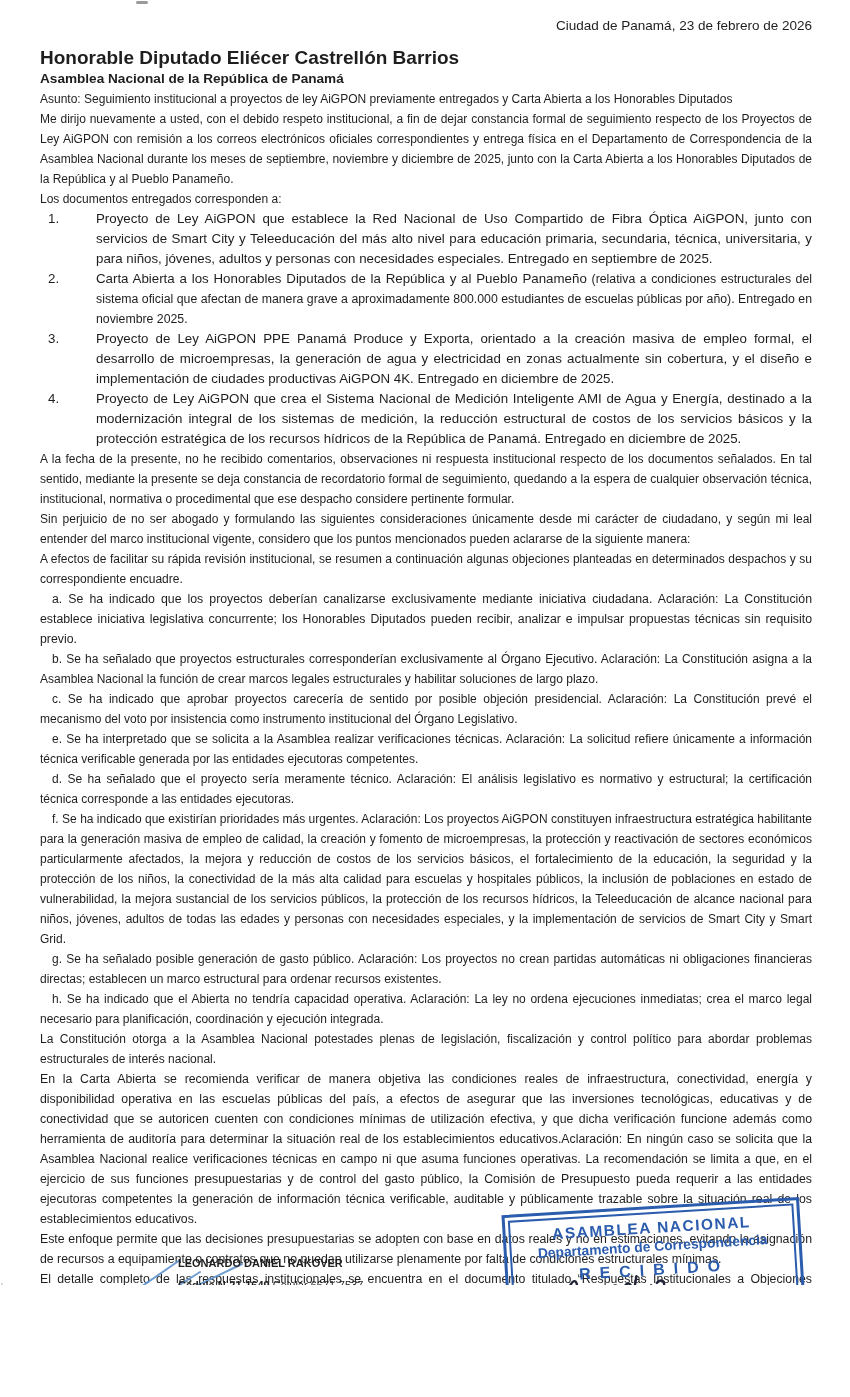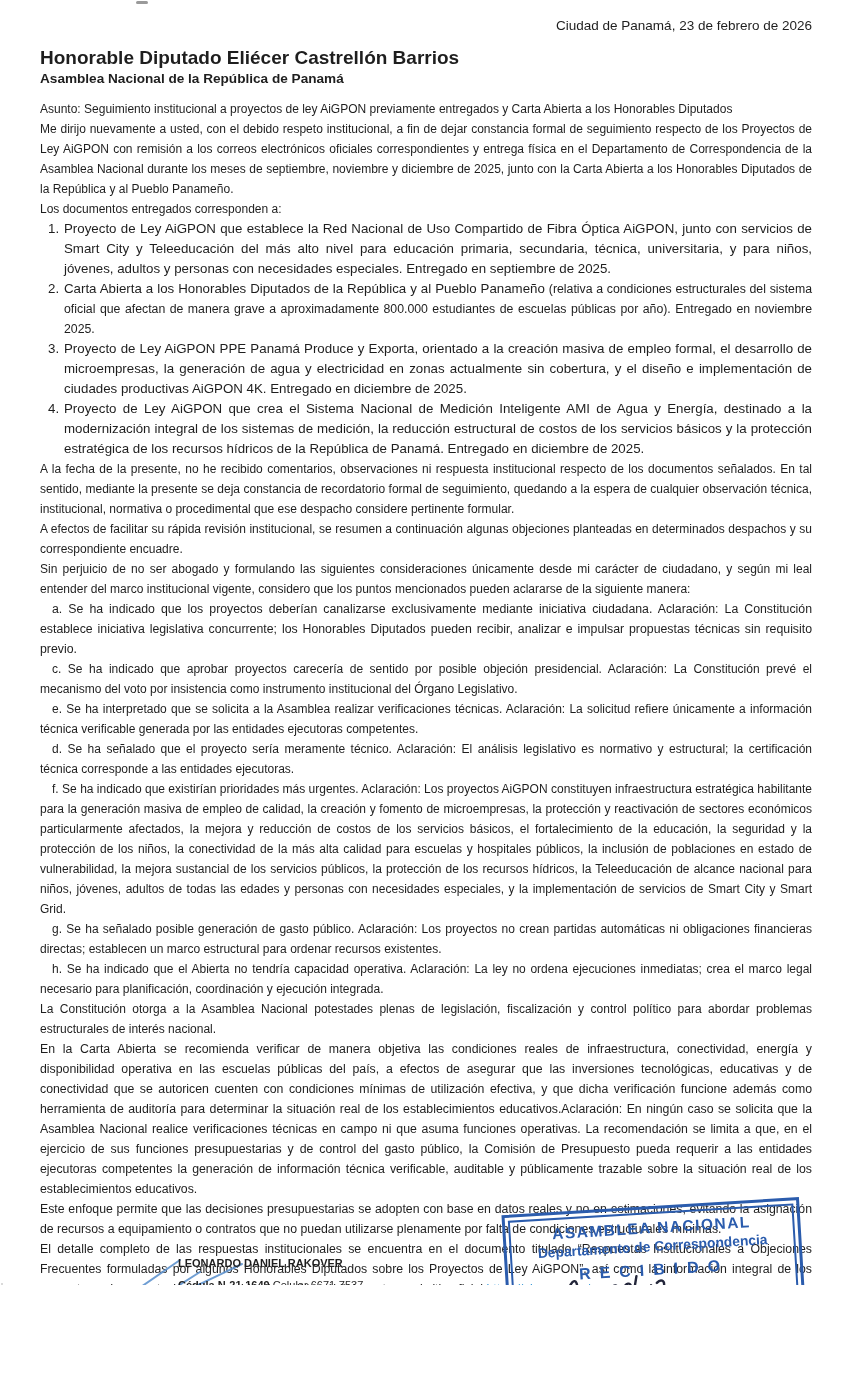--- a/index.html
+++ b/index.html
@@ -15,32 +15,32 @@
     position:absolute;left:0;top:0;
     width:772px;
     padding:14px 38px 0 40px;
   }
   .date-line{
     text-align:right;
     font-size:13.5px;
     margin:4px 0 14px 0;
   }
   .recipient-name{font-weight:bold;font-size:19px;line-height:22px;}
-  .recipient-org{font-weight:bold;font-size:13.6px;line-height:20px;margin-bottom:10px;}
+  .recipient-org{font-weight:bold;font-size:13.6px;line-height:20px;}
   p.body{
     margin:0;
     font-size:12px;
     line-height:20px;
     text-align:justify;
   }
   p.body.small, span.smalltx{font-size:12.3px;}
   p.clar{text-indent:12px;}
   .doc-item{display:flex;font-size:13.3px;line-height:20px;}
   .doc-item .num{flex:0 0 24px;padding-left:8px;box-sizing:border-box;}
-  .doc-item .itext{flex:1;text-align:justify;}
+  .doc-item .itext{flex:1;text-align:justify;margin-left:32px;}
   a.doc-link{color:#2e93d6;}
   
   .sig-block{
     position:absolute;left:178px;top:1252px;
     font-size:11px;line-height:22px;
   }
   .sig-name{font-weight:bold;}
   .sig-bold{font-weight:bold;}
   .sig-block a{color:#2e93d6;text-decoration:underline;}
   .sig-scribble{position:absolute;left:38px;top:1250px;}
@@ -117,24 +117,25 @@
     <div class="doc-item">
       <span class="num">3.</span>
       <span class="itext">Proyecto de Ley AiGPON PPE Panamá Produce y Exporta, orientado a la creación masiva de empleo formal, el desarrollo de microempresas, la generación de agua y electricidad en zonas actualmente sin cobertura, y el diseño e implementación de ciudades productivas AiGPON 4K. Entregado en diciembre de 2025.</span>
     </div>
     <div class="doc-item">
       <span class="num">4.</span>
       <span class="itext">Proyecto de Ley AiGPON que crea el Sistema Nacional de Medición Inteligente AMI de Agua y Energía, destinado a la modernización integral de los sistemas de medición, la reducción estructural de costos de los servicios básicos y la protección estratégica de los recursos hídricos de la República de Panamá. Entregado en diciembre de 2025.</span>
     </div>
 
     <p class="body">A la fecha de la presente, no he recibido comentarios, observaciones ni respuesta institucional respecto de los documentos señalados. En tal sentido, mediante la presente se deja constancia de recordatorio formal de seguimiento, quedando a la espera de cualquier observación técnica, institucional, normativa o procedimental que ese despacho considere pertinente formular.</p>
+    <p class="body">Sin perjuicio de no ser abogado y formulando las siguientes consideraciones únicamente desde mi carácter de ciudadano, y según mi leal entender del marco institucional vigente, considero que los puntos mencionados pueden aclararse de la siguiente manera:</p>
     <p class="body">A efectos de facilitar su rápida revisión institucional, se resumen a continuación algunas objeciones planteadas en determinados despachos y su correspondiente encuadre.</p>
-    <p class="body">Sin perjuicio de no ser abogado y formulando las siguientes consideraciones únicamente desde mi carácter de ciudadano, y según mi leal entender del marco institucional vigente, considero que los puntos mencionados pueden aclararse de la siguiente manera:</p>
 
     <p class="body clar small">a.  Se ha indicado que los proyectos deberían canalizarse exclusivamente mediante iniciativa ciudadana. Aclaración: La Constitución establece iniciativa legislativa concurrente; los Honorables Diputados pueden recibir, analizar e impulsar propuestas técnicas sin requisito previo.</p>
+    <p class="body clar">b.  Se ha señalado que proyectos estructurales corresponderían exclusivamente al Órgano Ejecutivo. Aclaración: La Constitución asigna a la Asamblea Nacional la función de crear marcos legales estructurales y habilitar soluciones de largo plazo.</p>
     <p class="body clar">c. Se ha indicado que aprobar proyectos carecería de sentido por posible objeción presidencial. Aclaración: La Constitución prevé el mecanismo del voto por insistencia como instrumento institucional del Órgano Legislativo.</p>
     <p class="body clar">e.  Se ha interpretado que se solicita a la Asamblea realizar verificaciones técnicas. Aclaración: La solicitud refiere únicamente a información técnica verificable generada por las entidades ejecutoras competentes.</p>
     <p class="body clar">d. Se ha señalado que el proyecto sería meramente técnico. Aclaración: El análisis legislativo es normativo y estructural; la certificación técnica corresponde a las entidades ejecutoras.</p>
     <p class="body clar">f.   Se ha indicado que existirían prioridades más urgentes. Aclaración: Los proyectos AiGPON constituyen infraestructura estratégica habilitante para la generación masiva de empleo de calidad, la creación y fomento de microempresas, la protección y reactivación de sectores económicos particularmente afectados, la mejora y reducción de costos de los servicios básicos, el fortalecimiento de la educación, la seguridad y la protección de los niños, la conectividad de la más alta calidad para escuelas y hospitales públicos, la inclusión de poblaciones en estado de vulnerabilidad, la mejora sustancial de los servicios públicos, la protección de los recursos hídricos, la Teleeducación de alcance nacional para niños, jóvenes, adultos de todas las edades y personas con necesidades especiales, y la implementación de servicios de Smart City y Smart Grid.</p>
     <p class="body clar">g.  Se ha señalado posible generación de gasto público. Aclaración: Los proyectos no crean partidas automáticas ni obligaciones financieras directas; establecen un marco estructural para ordenar recursos existentes.</p>
     <p class="body clar">h.  Se ha indicado que el Abierta no tendría capacidad operativa. Aclaración: La ley no ordena ejecuciones inmediatas; crea el marco legal necesario para planificación, coordinación y ejecución integrada.</p>
 
     <p class="body">La Constitución otorga a la Asamblea Nacional potestades plenas de legislación, fiscalización y control político para abordar problemas estructurales de interés nacional.</p>
     <p class="body small">En la Carta Abierta se recomienda verificar de manera objetiva las condiciones reales de infraestructura, conectividad, energía y disponibilidad operativa en las escuelas públicas del país, a efectos de asegurar que las inversiones tecnológicas, educativas y de conectividad que se autoricen cuenten con condiciones mínimas de utilización efectiva, y que dicha verificación funcione además como herramienta de auditoría para determinar la situación real de los establecimientos educativos.Aclaración: En ningún caso se solicita que la Asamblea Nacional realice verificaciones técnicas en campo ni que asuma funciones operativas. La recomendación se limita a que, en el ejercicio de sus funciones presupuestarias y de control del gasto público, la Comisión de Presupuesto pueda requerir a las entidades ejecutoras competentes la generación de información técnica verificable, auditable y públicamente trazable sobre la situación real de los establecimientos educativos.</p>
     <p class="body small">Este enfoque permite que las decisiones presupuestarias se adopten con base en datos reales y no en estimaciones, evitando la asignación de recursos a equipamiento o contratos que no puedan utilizarse plenamente por falta de condiciones estructurales mínimas.</p>

